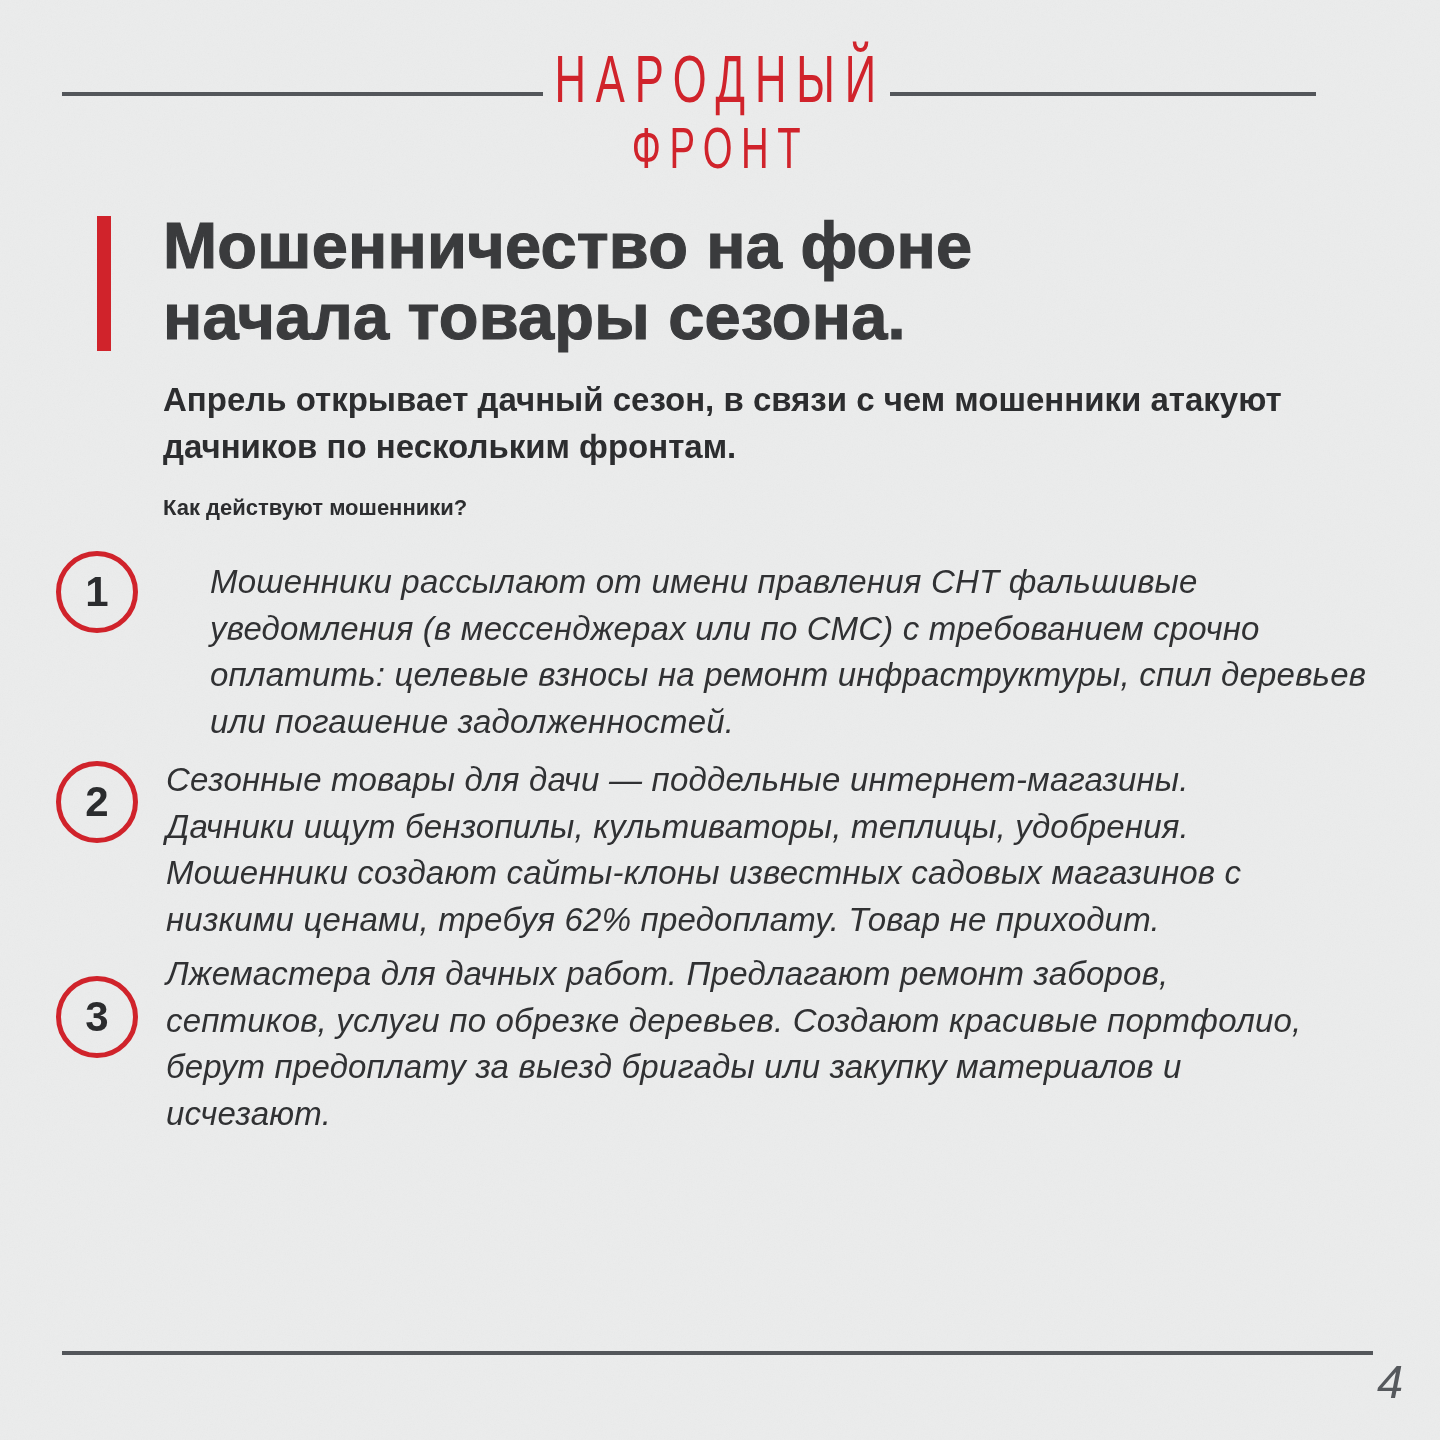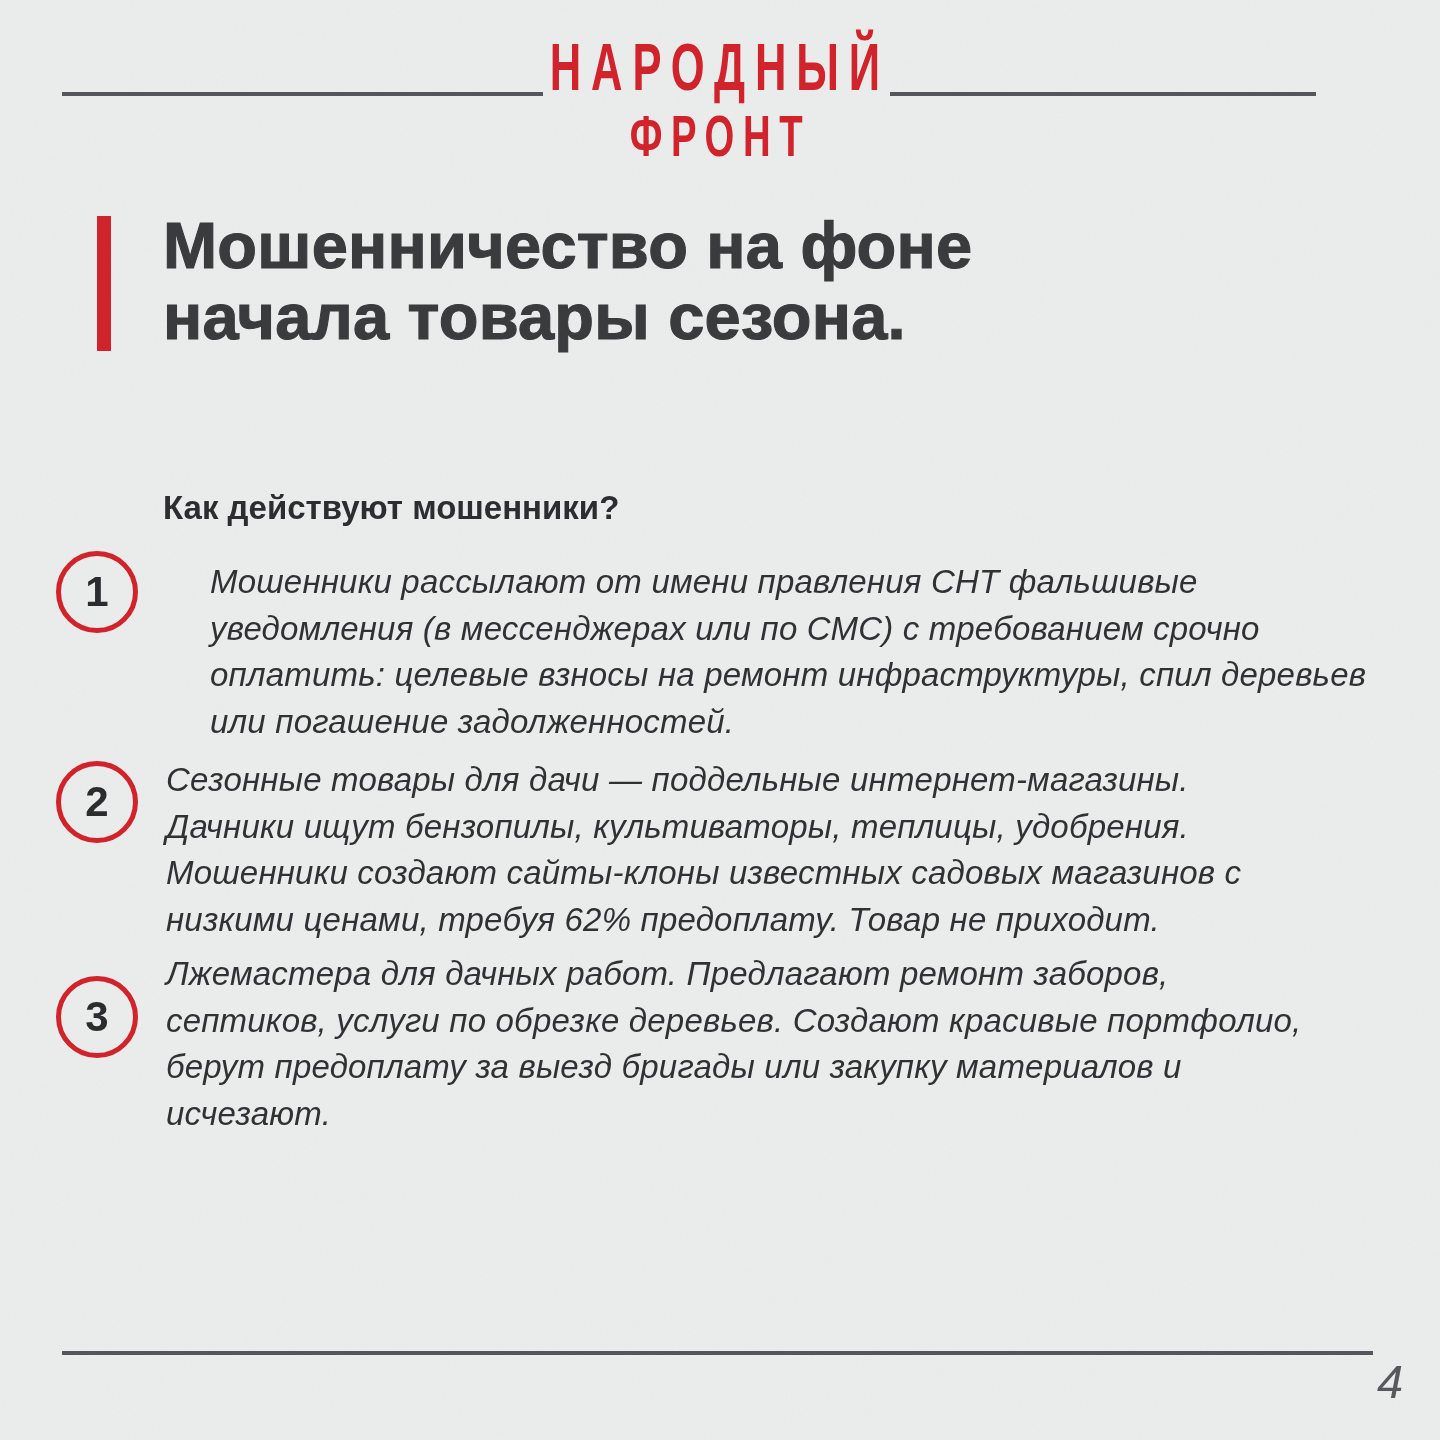--- a/index.html
+++ b/index.html
@@ -16,21 +16,21 @@
   #page{
     position:relative;width:1440px;height:1440px;
     background:var(--paper);overflow:hidden;
   }
   .grain{position:absolute;inset:0;width:100%;height:100%;opacity:.55;pointer-events:none;}
 
   
   .rule{position:absolute;height:4px;background:var(--line-gray);}
   .rule-left{left:62px;top:92px;width:481px;}
   .rule-right{left:890px;top:92px;width:426px;}
-  .logo{position:absolute;left:0;right:0;top:34px;text-align:center;color:var(--accent-red);font-weight:700;line-height:1;}
+  .logo{position:absolute;left:0;right:0;top:46px;text-align:center;color:var(--accent-red);font-weight:400;line-height:1;}
   .logo-line{display:block;}
   .logo-line span{display:inline-block;transform:scaleX(.66);}
   .logo-l1{font-size:66px;letter-spacing:15px;}
   .logo-l2{font-size:58px;letter-spacing:13px;margin-top:7px;}
 
   
   .title-bar{position:absolute;left:97px;top:216px;width:14px;height:135px;background:var(--accent-red);}
   .page-title{
     position:absolute;left:163px;top:210px;width:1150px;
     font-size:65px;line-height:71px;font-weight:700;color:var(--title-dark);
@@ -38,21 +38,21 @@
   }
 
   
   .intro{
     position:absolute;left:163px;top:376px;width:1240px;
     font-size:33px;line-height:47px;font-weight:700;color:var(--text-dark);
     white-space:pre-line;
   }
   .question{
     position:absolute;left:163px;top:484px;width:1240px;
-    font-size:33px;line-height:47px;font-weight:700;color:var(--text-dark);
+    font-size:22px;line-height:47px;font-weight:700;color:var(--text-dark);
   }
 
   
   .item-badge{
     position:absolute;left:56px;width:82px;height:82px;border-radius:50%;
     border:5px solid var(--accent-red);display:flex;align-items:center;justify-content:center;
     background:transparent;
   }
   .item-badge span{font-size:42px;font-weight:700;color:#2b2c2e;line-height:1;}
   .badge-1{top:551px;}
@@ -95,20 +95,22 @@
   <div class="rule rule-right"></div>
   <div class="logo">
     <div class="logo-line logo-l1"><span>НАРОДНЫЙ</span></div>
     <div class="logo-line logo-l2"><span>ФРОНТ</span></div>
   </div>
 
   <div class="title-bar"></div>
   <h1 class="page-title">Мошенничество на фоне
 начала товары сезона.</h1>
 
+  <p class="intro">Апрель открывает дачный сезон, в связи с чем мошенники атакуют
+дачников по нескольким фронтам.</p>
   <p class="question">Как действуют мошенники?</p>
 
   <div class="item-badge badge-1">
     <span>1</span>
   </div>
   <p class="item-text text-1">Мошенники рассылают от имени правления СНТ фальшивые
 уведомления (в мессенджерах или по СМС) с требованием срочно
 оплатить: целевые взносы на ремонт инфраструктуры, спил деревьев
 или погашение задолженностей.</p>
 

